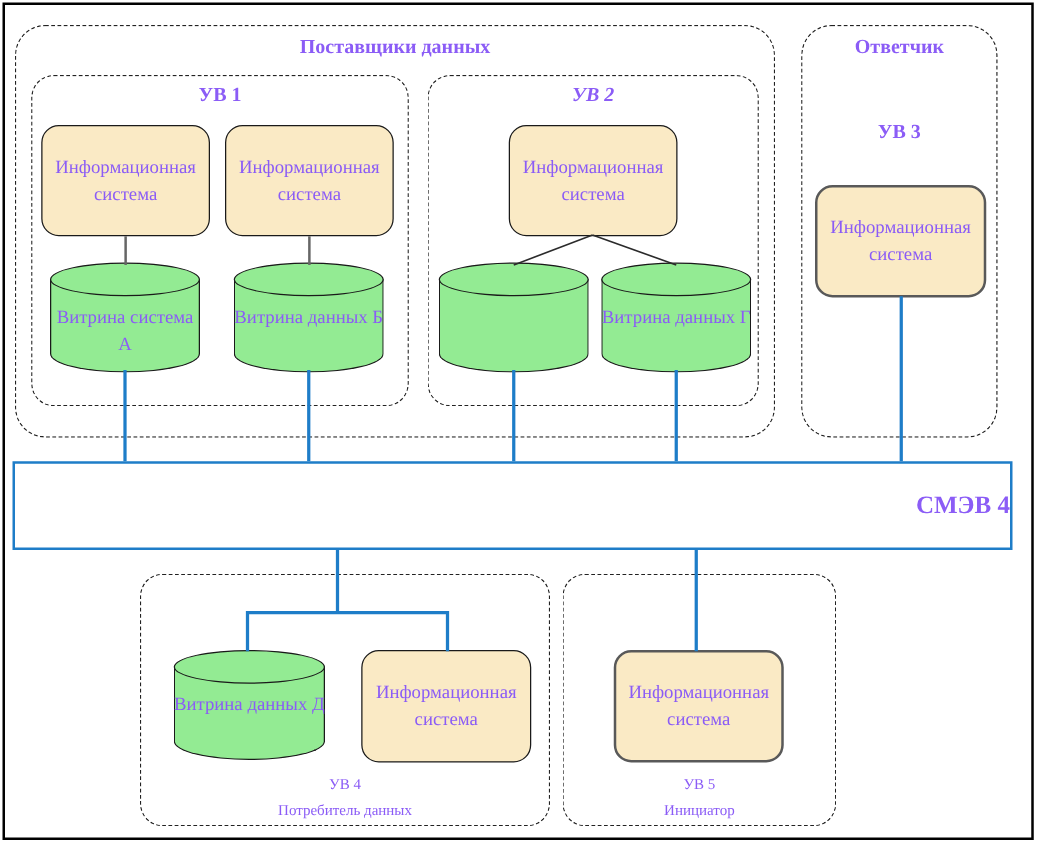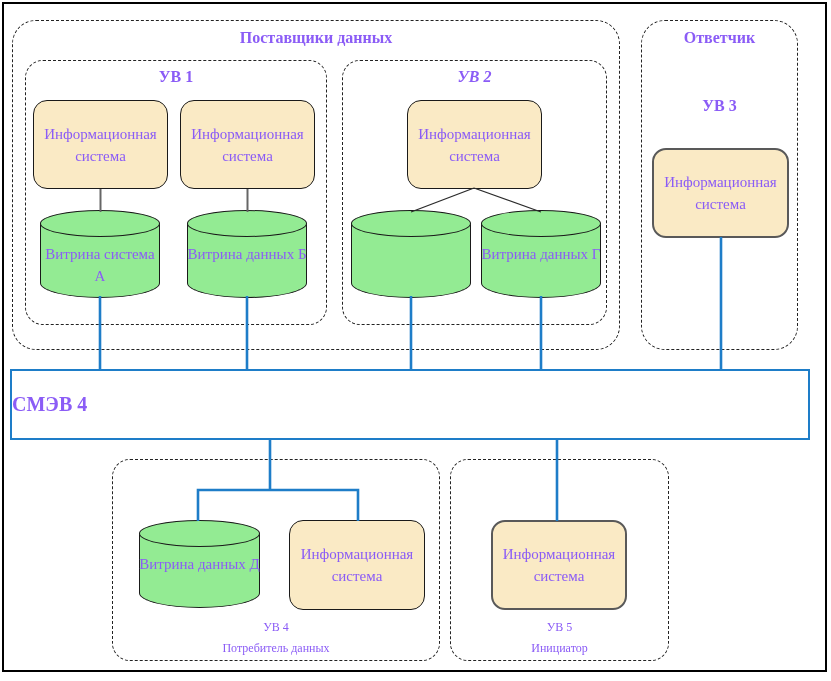--- a/index.html
+++ b/index.html
@@ -64,21 +64,21 @@
     position: absolute; left: 0; right: 0; top: 33px;
     text-align: center;
     font-size: 15px; line-height: 22px;
     z-index: 3;
   }
   .bus {
     position: absolute;
     background: #ffffff;
     border: 2.5px solid var(--accent, #1e7dc8);
     box-sizing: border-box;
-    display: flex; align-items: center; justify-content: flex-start;
+    display: flex; align-items: center; justify-content: flex-end;
     font-weight: bold; font-size: 20px;
     z-index: 4;
   }
   .wires { position: absolute; left: 0; top: 0; z-index: 3; pointer-events: none; }
   .wires line, .wires path { fill: none; }
   .wire-blue { stroke: var(--accent, #1e7dc8); stroke-width: 2.6px; }
   .wire-gray { stroke: #666; stroke-width: 2px; }
   .wire-thin { stroke: #2b2b2b; stroke-width: 1.3px; }
   .bottom-caption {
     position: absolute; left: 0; right: 0;

